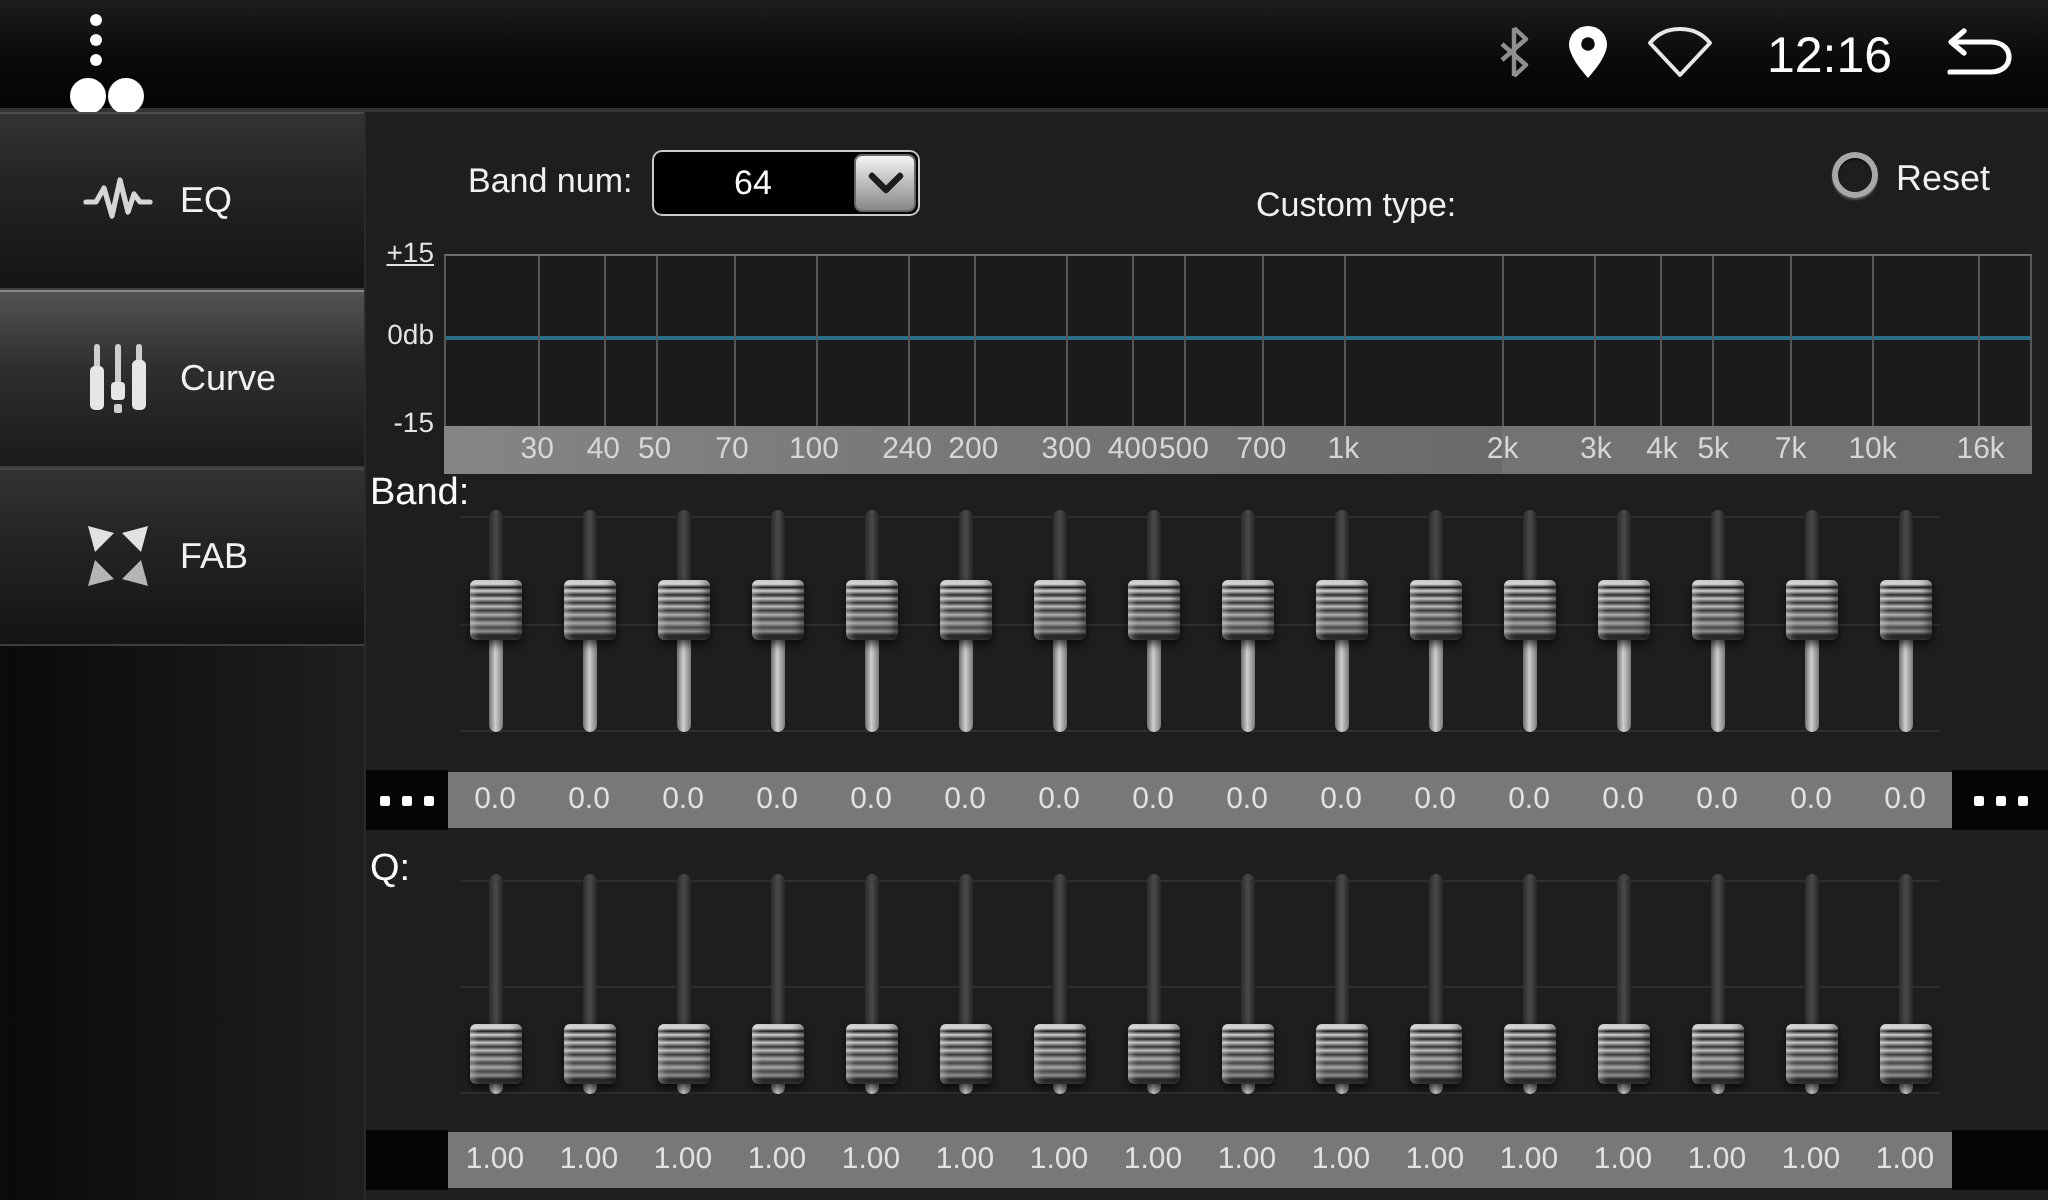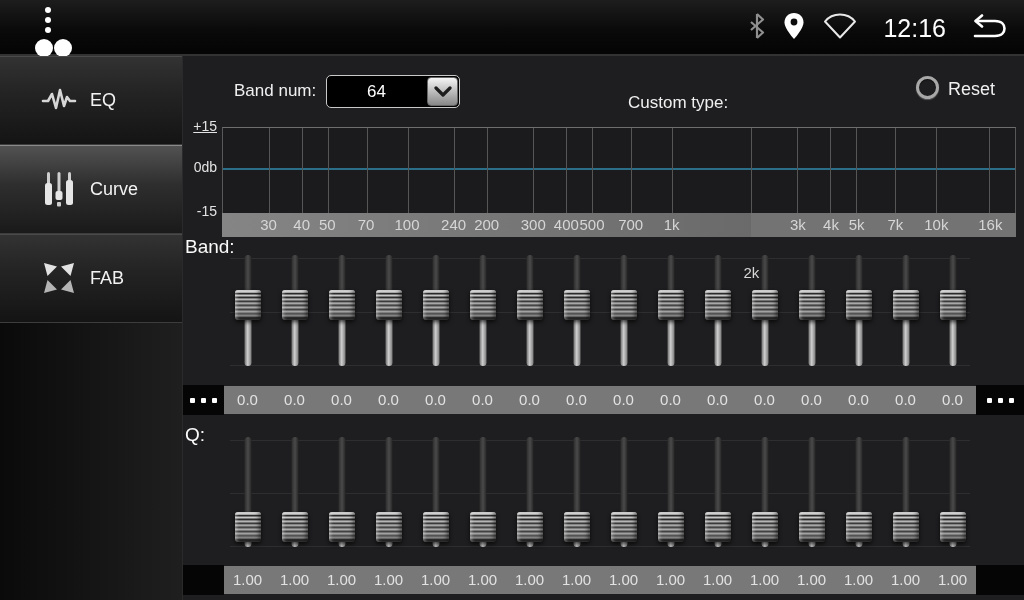--- a/index.html
+++ b/index.html
@@ -233,21 +233,21 @@
         <span class="ftick" style="left: 13.2647%;">50</span>
         <span class="ftick" style="left: 18.1356%;">70</span>
         <span class="ftick" style="left: 23.299%;">100</span>
         <span class="ftick" style="left: 29.1687%;">240</span>
         <span class="ftick" style="left: 33.3333%;">200</span>
         <span class="ftick" style="left: 39.203%;">300</span>
         <span class="ftick" style="left: 43.3677%;">400</span>
         <span class="ftick" style="left: 46.598%;">500</span>
         <span class="ftick" style="left: 51.4689%;">700</span>
         <span class="ftick" style="left: 56.6323%;">1k</span>
-        <span class="ftick" style="left: 66.6667%; margin-top: 48px;">2k</span>
+        <span class="ftick" style="left: 66.6667%;">2k</span>
         <span class="ftick" style="left: 72.5364%;">3k</span>
         <span class="ftick" style="left: 76.701%;">4k</span>
         <span class="ftick" style="left: 79.9313%;">5k</span>
         <span class="ftick" style="left: 84.8023%;">7k</span>
         <span class="ftick" style="left: 89.9657%;">10k</span>
         <span class="ftick" style="left: 96.7697%;">16k</span>
       </div>
 
     <span class="bank-label" style="top:180px;">Band:</span>
     <div class="bank" id="gain-bank" style="top:199px; height:111px;">

